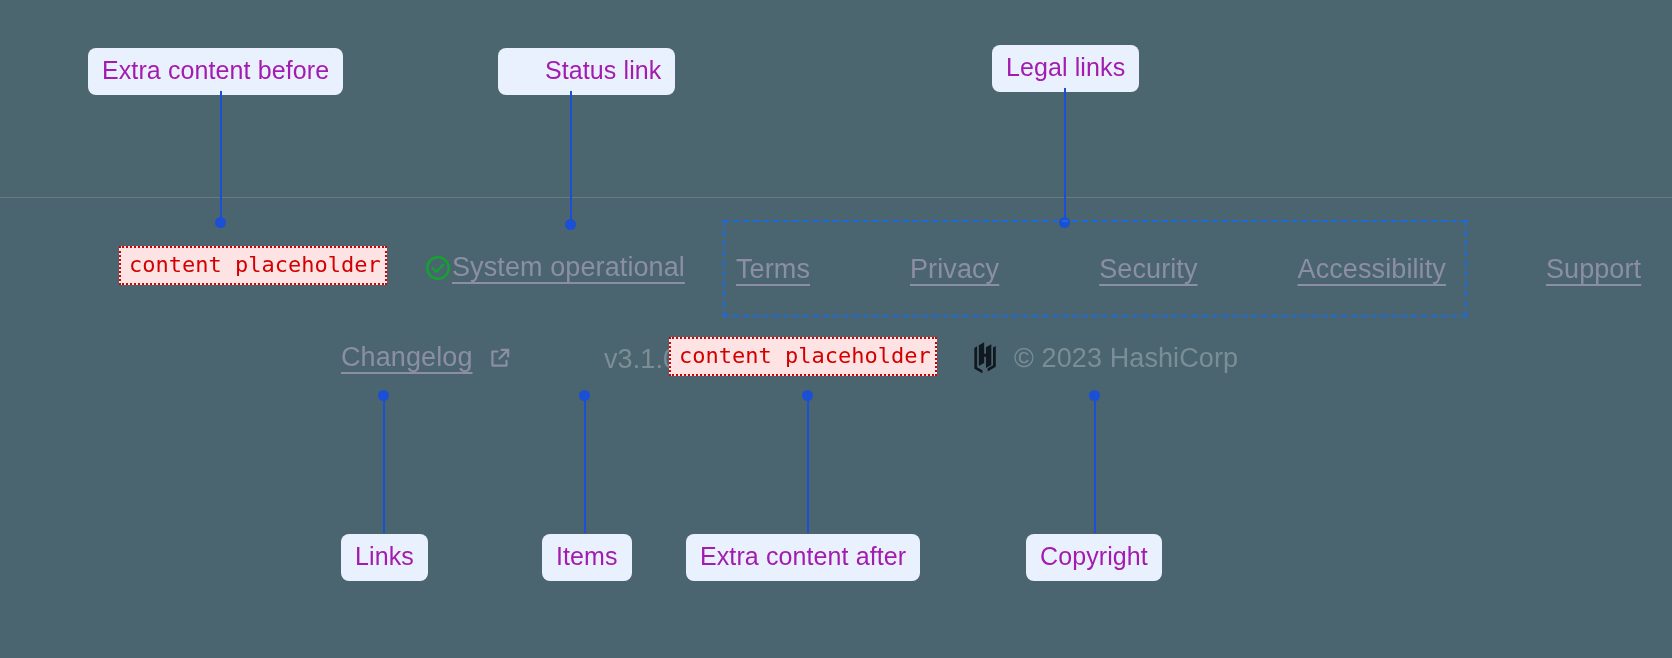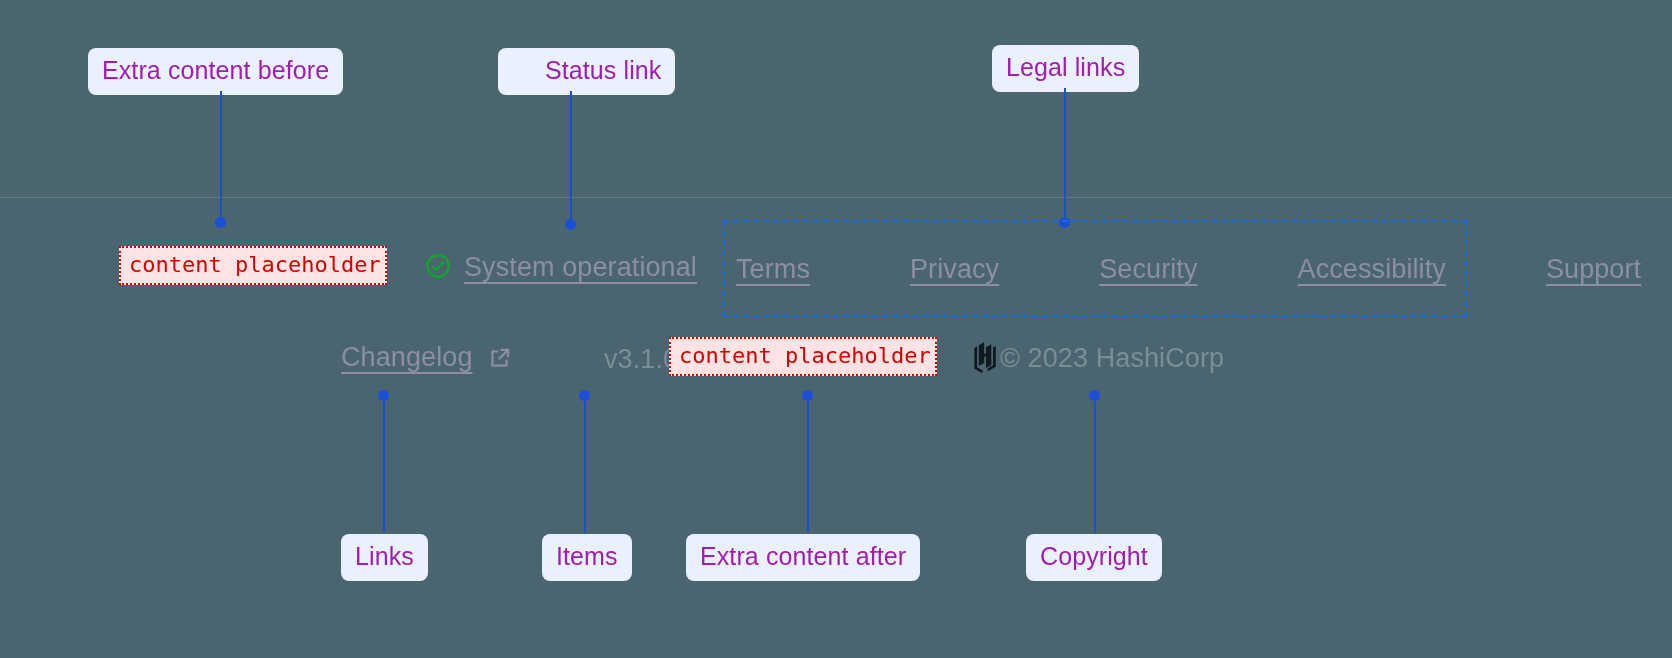--- a/index.html
+++ b/index.html
@@ -84,21 +84,21 @@
   }
   .footer-text {
     color: #7b8e96;
     font-size: 27px;
     white-space: nowrap;
     letter-spacing: .1px;
   }
 
   
   #row-top-ph   { position: absolute; left: 119px; top: 246px; }
-  #status-group { position: absolute; left: 424px; top: 252px; display: flex; align-items: flex-start; gap: 12px; }
+  #status-group { position: absolute; left: 424px; top: 252px; display: flex; align-items: center; }
   #status-icon  { width: 28px; height: 28px; display: block; }
 
   #legal-box {
     position: absolute;
     left: 723px; top: 220px;
     width: 744px; height: 97px;
     border: 2px dashed #1a6ae0;
     box-sizing: border-box;
   }
   #legal-links {
@@ -107,21 +107,21 @@
     display: flex;
     align-items: flex-end;
     gap: 100px;
   }
 
   
   #changelog-group { position: absolute; left: 341px; top: 342px; display: flex; align-items: center; gap: 14px; }
   #external-icon   { width: 26px; height: 26px; display: block; }
   #version-text    { position: absolute; left: 558px; top: 344px; margin-left: 46px; }
   #row-bot-ph      { position: absolute; left: 669px; top: 337px; }
-  #copyright-group { position: absolute; left: 970px; top: 342px; display: flex; align-items: center; }
+  #copyright-group { position: absolute; left: 970px; top: 342px; display: flex; align-items: center; gap: 14px; }
   #hashicorp-logo  { width: 30px; height: 32px; display: block; }
 </style>
 </head>
 <body>
 
 <div id="band-top"></div>
 <div id="band-bottom"></div>
 <div id="divider"></div>
 
 <div class="callout" style="left:88px; top:48px;">Extra content before</div>

